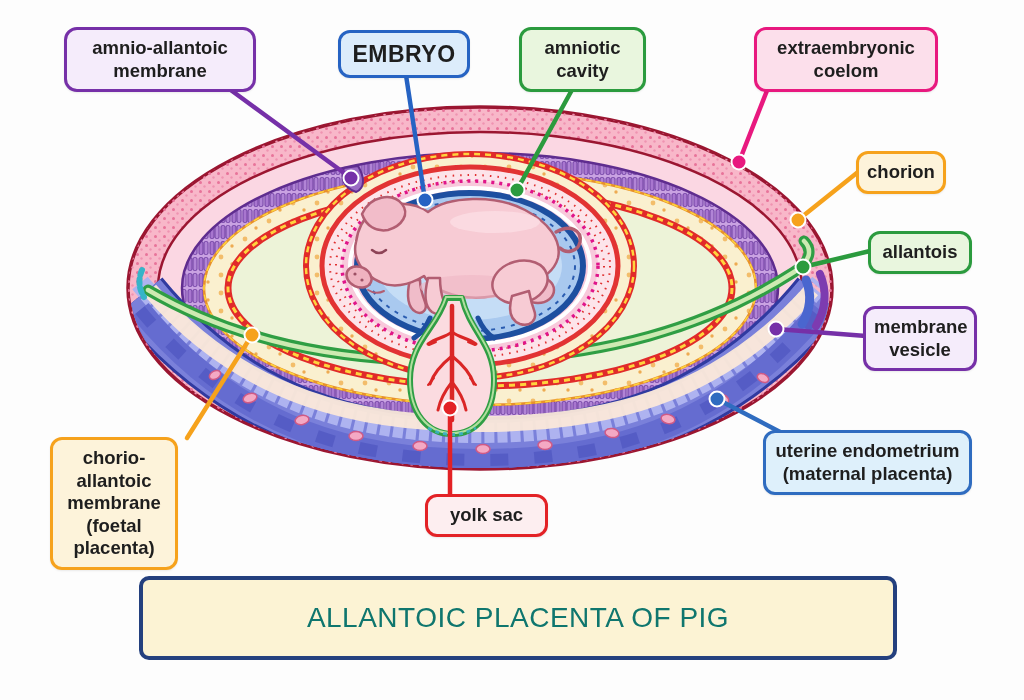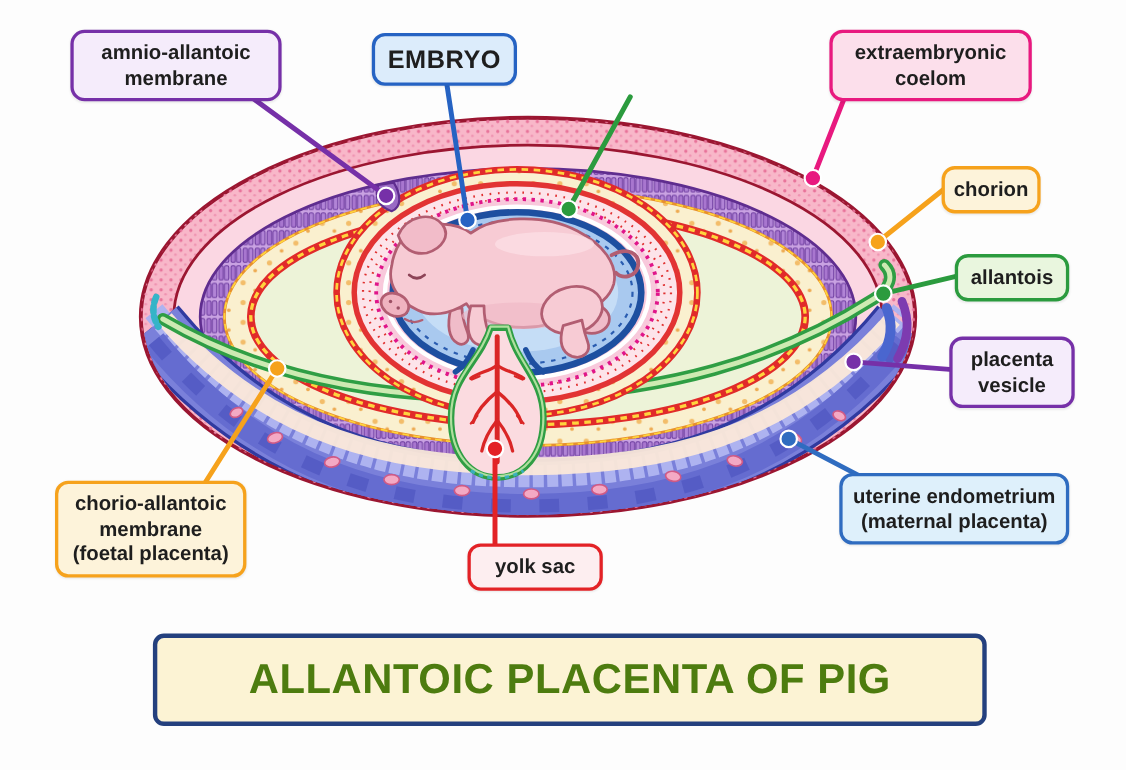--- a/index.html
+++ b/index.html
@@ -13,21 +13,21 @@
   .lb-purple   {border-color:#7630a8;background:#f5ecfb;}
   .lb-blue     {border-color:#2663c3;background:#dcecfb;}
   .lb-green    {border-color:#2b9b3e;background:#e9f6de;}
   .lb-pink     {border-color:#e8197f;background:#fcdfeb;}
   .lb-orange   {border-color:#f6a21c;background:#fdf3da;}
   .lb-lightblue{border-color:#2f6cc0;background:#def0fb;}
   .lb-red      {border-color:#e32226;background:#fdeef0;}
   #title-box{position:absolute;left:139px;top:576px;width:758px;height:84px;box-sizing:border-box;
              border:4px solid #24407e;border-radius:10px;background:#fcf3d4;
              display:flex;align-items:center;justify-content:center;}
-  #title-box span{font-size:38px;font-weight:700;letter-spacing:0.5px;color:#4d7c0f;}
+  #title-box span{font-size:28px;font-weight:400;letter-spacing:0.5px;color:#0f766e;}
 </style>
 </head>
 <body>
 
 <div id="stage">
 
   <svg id="fig" viewBox="0 0 1024 700">
     <defs>
       <pattern id="stippleDots" width="9" height="9" patternUnits="userSpaceOnUse">
         <circle cx="2.5" cy="2.5" r="1.5" fill="#e8739a"></circle>
@@ -173,33 +173,34 @@
       <circle cx="717" cy="399" r="7.5" fill="#2f6cc0"></circle>
       <circle cx="252" cy="335" r="7.5" fill="#f6a21c"></circle>
       <circle cx="450" cy="408" r="7.5" fill="#e32226"></circle>
     </g>
   </svg>
 
   <div class="label-box lb-purple" style="left:64px;top:27px;width:192px;border-radius:13px;">amnio-allantoic membrane</div>
 
   <div class="label-box lb-blue" style="left:338px;top:30px;width:132px;font-size:23px;letter-spacing:0.5px;">EMBRYO</div>
 
+  <div class="label-box lb-green" style="left:519px;top:27px;width:127px;">amniotic cavity</div>
 
   <div class="label-box lb-pink" style="left:754px;top:27px;width:184px;">extraembryonic coelom</div>
 
   <div class="label-box lb-orange" style="left:856px;top:151px;width:90px;">chorion</div>
 
   <div class="label-box lb-green" style="left:868px;top:231px;width:104px;">allantois</div>
 
-  <div class="label-box lb-purple" style="left:863px;top:306px;width:114px;">placenta vesicle</div>
+  <div class="label-box lb-purple" style="left:863px;top:306px;width:114px;">membrane vesicle</div>
 
   <div class="label-box lb-lightblue" style="left:763px;top:430px;width:209px;">uterine endometrium
 (maternal placenta)</div>
 
-  <div class="label-box lb-orange" style="left:50px;top:437px;width:174px;">chorio-allantoic membrane
+  <div class="label-box lb-orange" style="left:50px;top:437px;width:128px;">chorio-allantoic membrane
 (foetal placenta)</div>
 
   <div class="label-box lb-red" style="left:389px;top:494px;width:123px;margin-left:36px;">yolk sac</div>
 
   <div id="title-box">
     <span>ALLANTOIC PLACENTA OF PIG</span>
   </div>
 
 </div>
 

